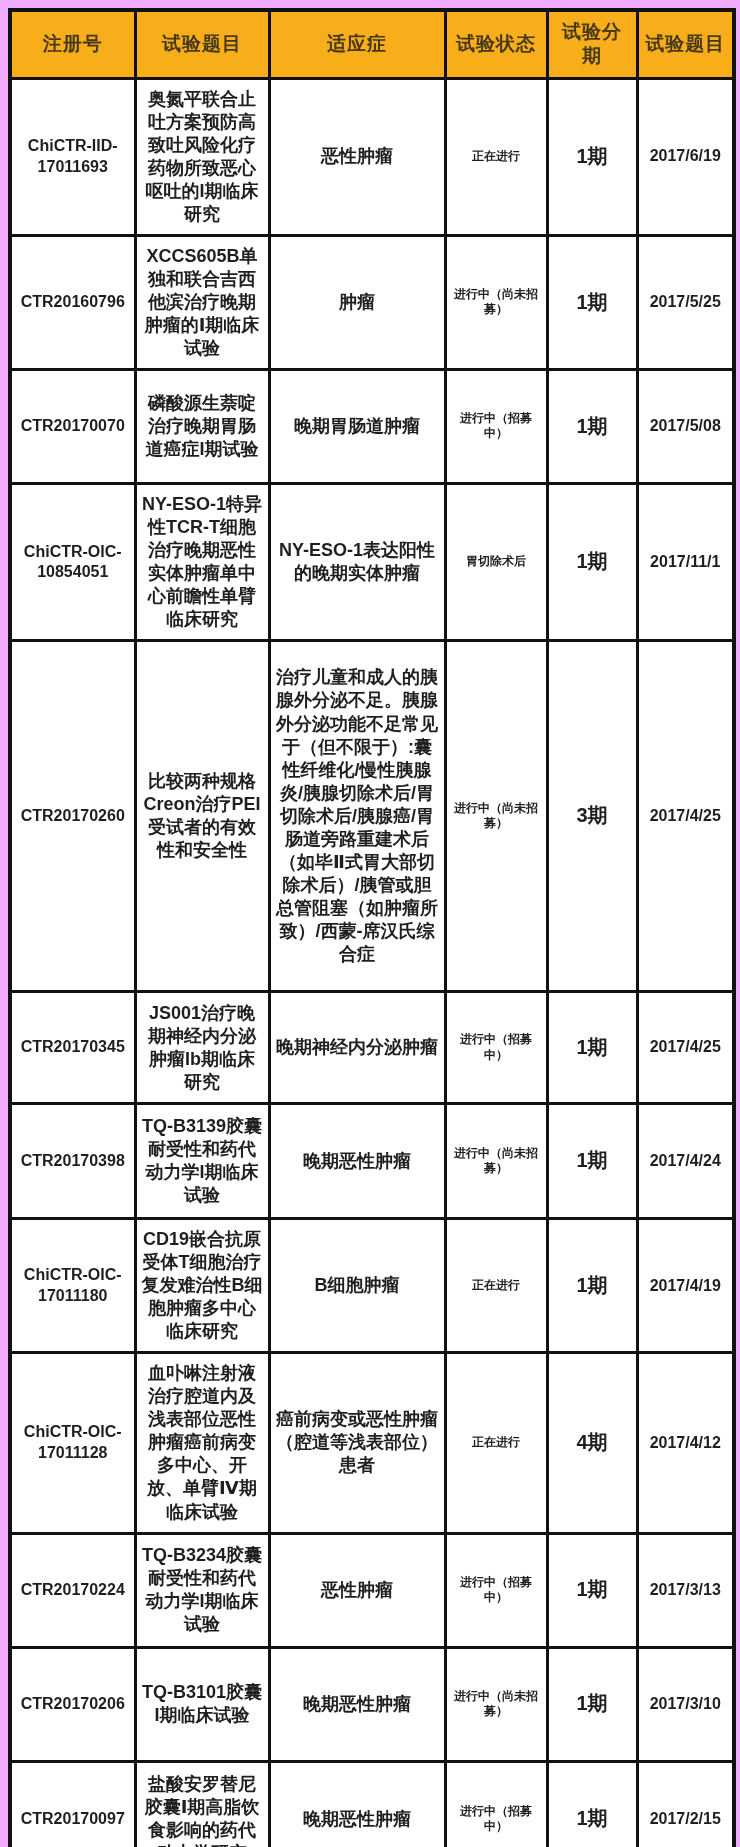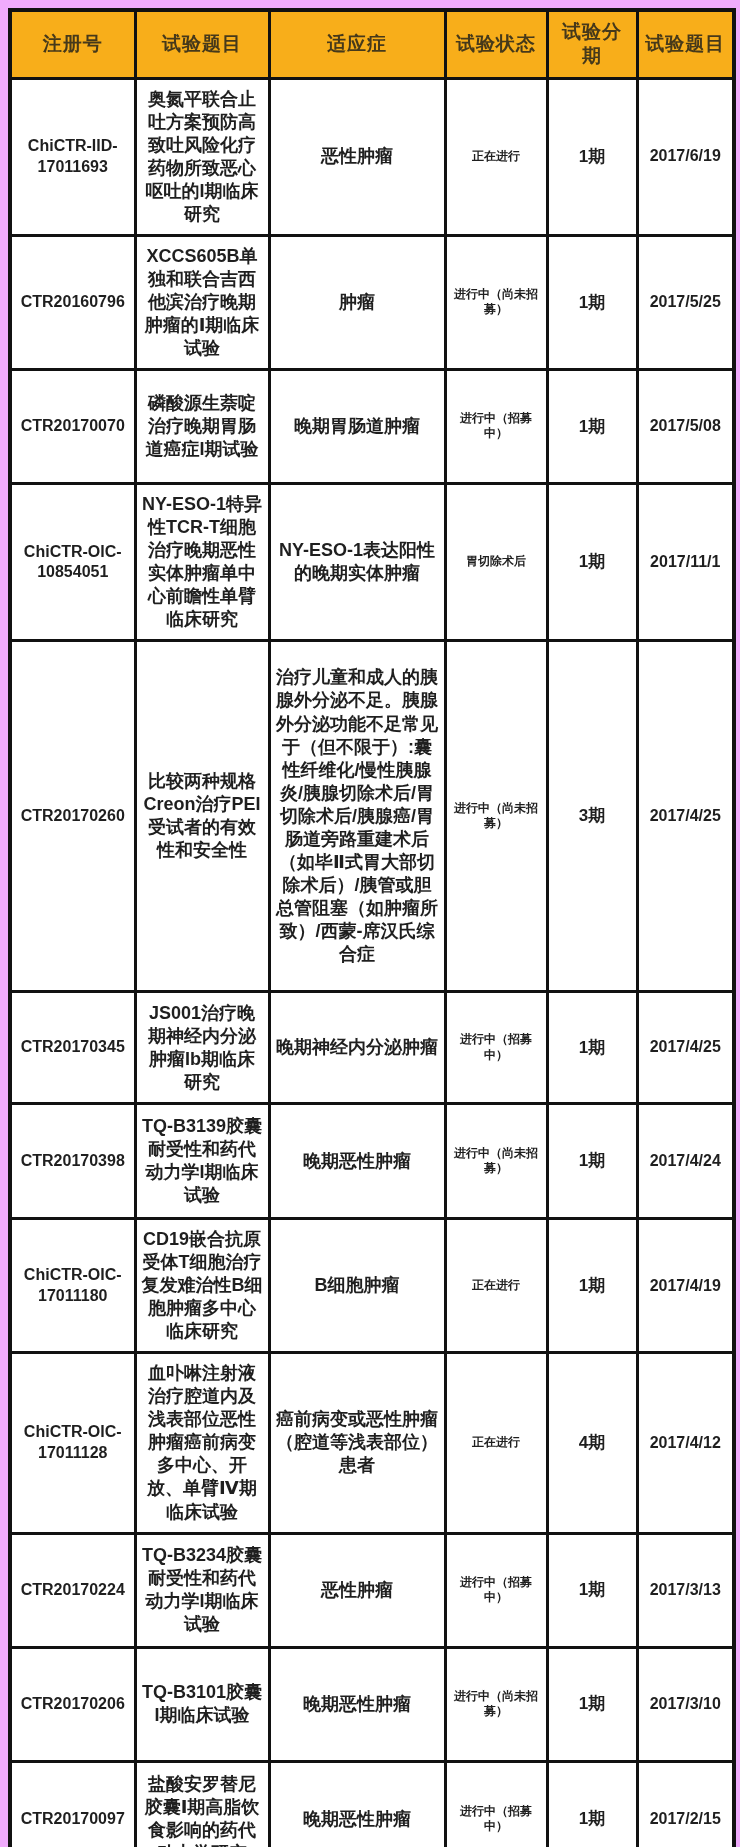--- a/index.html
+++ b/index.html
@@ -41,21 +41,21 @@
   thead th {
     background: #F8AE1A;
     color: #46391a;
     font-size: 19px;
     height: 38px;
     letter-spacing: 1px;
   }
   td { font-size: 18px; background: #ffffff; }
   td.c0 { font-size: 16px; }   
   td.c5 { font-size: 16px; }   
-  td.c4 { font-size: 17px; margin-top: 29px; }   
+  td.c4 { font-size: 20px; margin-top: 29px; }   
   td.c3 { font-size: 12px; }   
   
   tbody tr:nth-child(1)  { height: 128px; }
   tbody tr:nth-child(2)  { height: 112px; }
   tbody tr:nth-child(3)  { height: 114px; }
   tbody tr:nth-child(4)  { height: 146px; }
   tbody tr:nth-child(5)  { height: 351px; }
   tbody tr:nth-child(6)  { height: 112px; }
   tbody tr:nth-child(7)  { height: 115px; }
   tbody tr:nth-child(8)  { height: 124px; }

